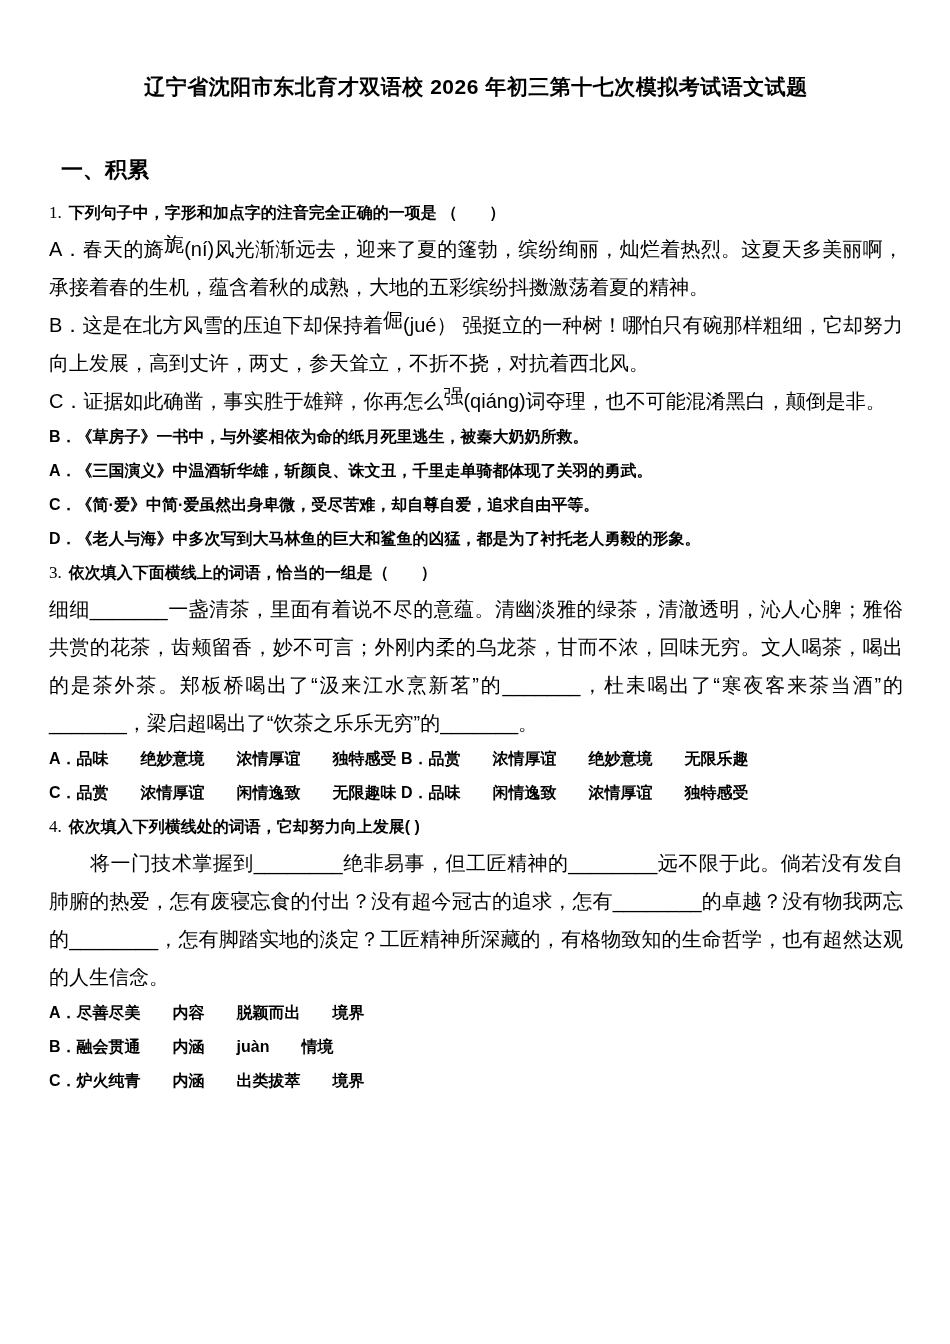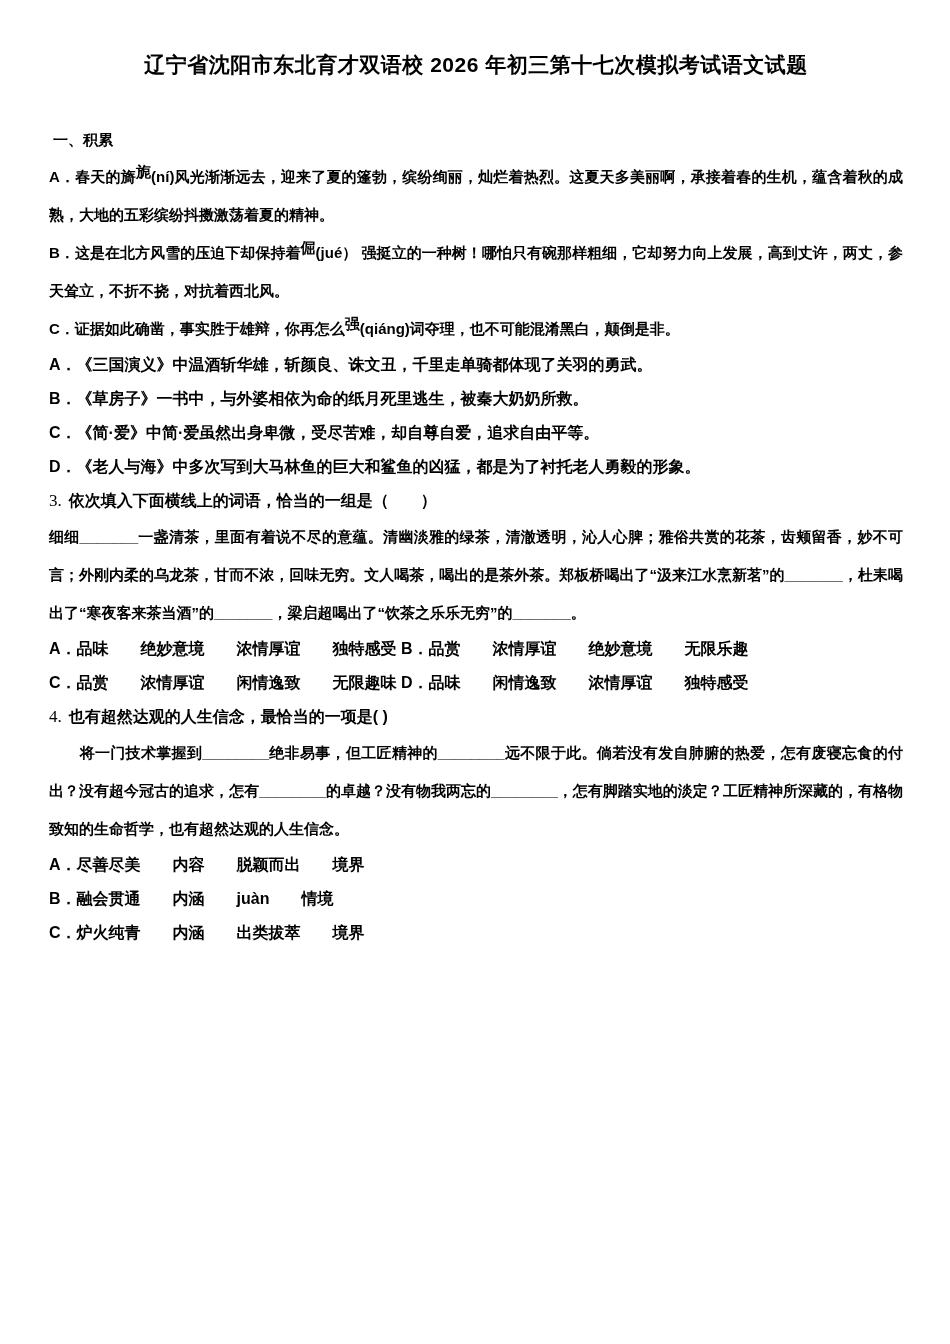--- a/index.html
+++ b/index.html
@@ -6,21 +6,21 @@
   .page {
     width: 950px;
     height: 1344px;
     background: #ffffff;
     color: #000000;
     overflow: hidden;
     font-family: "Liberation Sans", sans-serif;
     box-sizing: border-box;
   }
   .content {
-    padding: 50px 47px 0 49px;
+    padding: 72px 47px 0 49px;
     box-sizing: border-box;
   }
   .doc-title {
     font-size: 21px;
     font-weight: 700;
     text-align: center;
     line-height: 30px;
     margin: 0 0 20px 0;
     letter-spacing: 0.5px;
   }
@@ -32,40 +32,40 @@
   }
   .notice-line {
     font-size: 16px;
     font-weight: 700;
     line-height: 27px;
     margin: 0;
     text-align: justify;
   }
   .section-gap { height: 22px; }
   .section-heading {
-    font-size: 15px;
+    font-size: 22px;
     font-weight: 700;
     line-height: 28px;
-    margin: 4px;
+    margin: 12px;
   }
   .stem {
     font-size: 16px;
     font-weight: 700;
     line-height: 34px;
     margin: 0;
   }
   .qnum {
     font-family: "Liberation Serif", serif;
     font-weight: 400;
     font-size: 17px;
     padding-right: 7px;
   }
   .para {
-    font-size: 15px;
-    font-weight: 700;
+    font-size: 20px;
+    font-weight: 400;
     line-height: 38px;
     margin: 0;
     text-align: justify;
   }
   .opt-line {
     font-size: 16px;
     font-weight: 700;
     line-height: 34px;
     margin: 0;
   }
@@ -78,41 +78,42 @@
   <div class="content">
 
     <h1 class="doc-title">辽宁省沈阳市东北育才双语校 2026 年初三第十七次模拟考试语文试题</h1>
 
 
     <div class="section-gap"></div>
 
     <p class="section-heading">一、积累</p>
 
     <div>
+      <p class="stem"><span class="qnum">1.</span><span>下列句子中，字形和加点字的注音完全正确的一项是 （　　）</span></p>
       <p class="para"><span>A．春天的旖</span><span class="raised">旎</span><span>(ní)风光渐渐远去，迎来了夏的篷勃，缤纷绚丽，灿烂着热烈。这夏天多美丽啊，承接着春的生机，蕴含着秋的成熟，大地的五彩缤纷抖擞激荡着夏的精神。</span></p>
       <p class="para"><span>B．这是在北方风雪的压迫下却保持着</span><span class="raised">倔</span><span>(jué） 强挺立的一种树！哪怕只有碗那样粗细，它却努力向上发展，高到丈许，两丈，参天耸立，不折不挠，对抗着西北风。</span></p>
       <p class="para"><span>C．证据如此确凿，事实胜于雄辩，你再怎么</span><span class="raised">强</span><span>(qiáng)词夺理，也不可能混淆黑白，颠倒是非。</span></p>
     </div>
 
     <div>
+      <p class="opt-line">B．《草房子》一书中，与外婆相依为命的纸月死里逃生，被秦大奶奶所救。</p>
       <p class="opt-line">A．《三国演义》中温酒斩华雄，斩颜良、诛文丑，千里走单骑都体现了关羽的勇武。</p>
-      <p class="opt-line">B．《草房子》一书中，与外婆相依为命的纸月死里逃生，被秦大奶奶所救。</p>
       <p class="opt-line">C．《简·爱》中简·爱虽然出身卑微，受尽苦难，却自尊自爱，追求自由平等。</p>
       <p class="opt-line">D．《老人与海》中多次写到大马林鱼的巨大和鲨鱼的凶猛，都是为了衬托老人勇毅的形象。</p>
     </div>
 
     <div>
       <p class="stem"><span class="qnum">3.</span><span>依次填入下面横线上的词语，恰当的一组是（　　）</span></p>
       <p class="para">细细_______一盏清茶，里面有着说不尽的意蕴。清幽淡雅的绿茶，清澈透明，沁人心脾；雅俗共赏的花茶，齿颊留香，妙不可言；外刚内柔的乌龙茶，甘而不浓，回味无穷。文人喝茶，喝出的是茶外茶。郑板桥喝出了“汲来江水烹新茗”的_______，杜耒喝出了“寒夜客来茶当酒”的_______，梁启超喝出了“饮茶之乐乐无穷”的_______。</p>
       <p class="opt-line">A．品味　　绝妙意境　　浓情厚谊　　独特感受  B．品赏　　浓情厚谊　　绝妙意境　　无限乐趣</p>
       <p class="opt-line">C．品赏　　浓情厚谊　　闲情逸致　　无限趣味  D．品味　　闲情逸致　　浓情厚谊　　独特感受</p>
     </div>
 
     <div>
-      <p class="stem"><span class="qnum">4.</span><span>也有超然达观的人生信念，最恰当的一项是( )</span></p>
+      <p class="stem"><span class="qnum">4.</span><span>依次填入下列横线处的词语，它却努力向上发展( )</span></p>
       <p class="para">　　将一门技术掌握到________绝非易事，但工匠精神的________远不限于此。倘若没有发自肺腑的热爱，怎有废寝忘食的付出？没有超今冠古的追求，怎有________的卓越？没有物我两忘的________，怎有脚踏实地的淡定？工匠精神所深藏的，有格物致知的生命哲学，也有超然达观的人生信念。</p>
       <p class="opt-line">A．尽善尽美　　内容　　脱颖而出　　境界</p>
       <p class="opt-line">B．融会贯通　　内涵　　juàn　　情境</p>
       <p class="opt-line">C．炉火纯青　　内涵　　出类拔萃　　境界</p>
     </div>
 
   </div>
 </div>
 
 </body></html>

